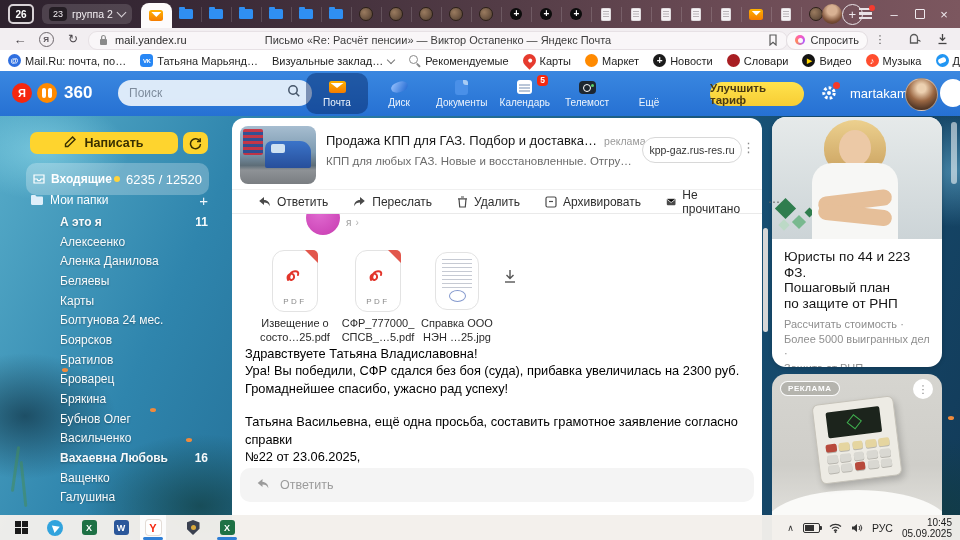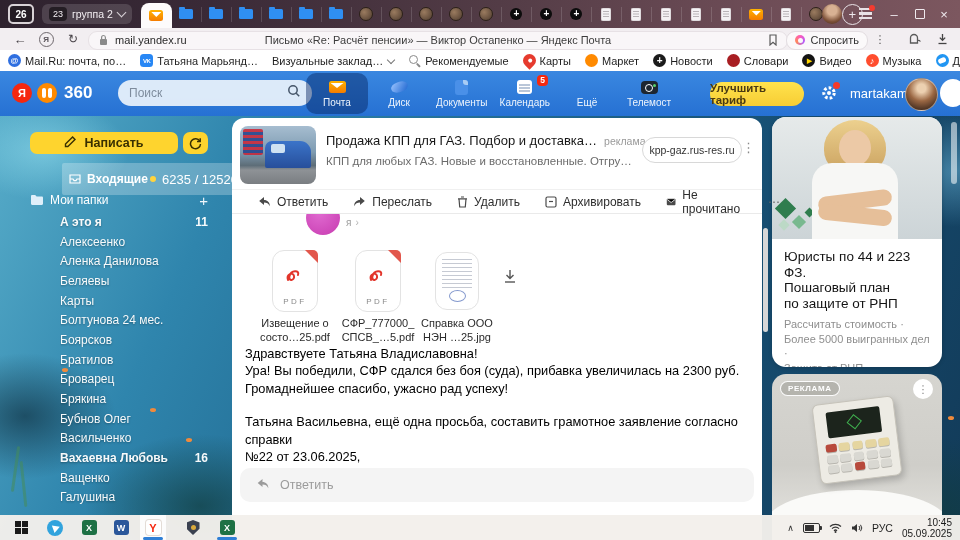--- a/index.html
+++ b/index.html
@@ -147,22 +147,22 @@
     radial-gradient(160px 110px at 930px 400px,rgba(16,60,52,.55),transparent 72%),
     linear-gradient(115deg,#57acc9 0%,#2f85ad 22%,#20688f 46%,#174f73 68%,#123a58 100%);}
   .fish{position:absolute;width:6px;height:3.5px;border-radius:50%;background:#ef8a3c;}
   .weed{position:absolute;width:3px;height:46px;border-radius:2px;background:rgba(70,140,90,.55);}
 
   
   #compose{left:30px;top:16px;width:148px;height:22px;border-radius:7px;background:#fed42e;display:flex;
     align-items:center;justify-content:center;gap:7px;color:#3a3000;font-size:12.5px;font-weight:600;}
   #sbrefresh{left:183px;top:16px;width:25px;height:22px;border-radius:7px;background:#fed42e;
     display:flex;align-items:center;justify-content:center;}
-  #inboxrow{left:26px;top:47px;width:183px;height:21px;background:rgba(255,255,255,.25);border-radius:2px;
-    display:flex;align-items:center;padding:16px 7px;box-sizing:border-box;color:#fff;margin-left:36px;}
+  #inboxrow{left:26px;top:47px;width:183px;height:21px;background:rgba(255,255,255,.25);border-radius:10px;
+    display:flex;align-items:center;padding:16px 7px;box-sizing:border-box;color:#fff;}
   #inboxrow .lbl{font-size:12px;font-weight:700;margin-left:6px;}
   #inboxrow .dot{width:6px;height:6px;border-radius:50%;background:#ffd43d;margin-left:auto;}
   #inboxrow .cnt{font-size:13px;margin-left:6px;}
   #foldershdr{left:30px;top:75px;width:178px;display:flex;align-items:center;color:#fff;}
   #foldershdr .lbl{font-size:12px;margin-left:6px;}
   #foldershdr .plus{margin-left:auto;font-size:15px;font-weight:300;color:#f0f6fb;}
   #folderlist{left:30px;top:96px;width:178px;}
   .frow{height:19.7px;display:flex;align-items:center;color:rgba(255,255,255,.96);font-size:12px;
     padding-left:30px;box-sizing:border-box;}
   .frow .fname{flex:1;white-space:nowrap;overflow:hidden;text-overflow:ellipsis;text-shadow:0 1px 2px rgba(0,20,30,.35);}
@@ -526,31 +526,31 @@
         <div class="nv">
           <span class="ig">
             <i class="nv-cal"></i>
           </span>
           <span class="lbl">Календарь</span>
           <span class="nbadge">5</span>
         </div>
 
         <div class="nv">
           <span class="ig">
+            <i class="nv-tele"></i>
+          </span>
+          <span class="lbl">Телемост</span>
+
+        </div>
+
+        <div class="nv">
+          <span class="ig">
             <i class="nv-more"></i>
           </span>
           <span class="lbl">Ещё</span>
-
-        </div>
-
-        <div class="nv">
-          <span class="ig">
-            <i class="nv-tele"></i>
-          </span>
-          <span class="lbl">Телемост</span>
 
         </div>
       </div>
     <div id="upgrade" class="abs">Улучшить тариф</div>
     <div id="gear" class="abs">
       <svg width="18" height="18" viewBox="0 0 18 18">
           <circle cx="9" cy="9" r="5.2" fill="none" stroke="#fff" stroke-width="3" stroke-dasharray="2.6 2.1"></circle>
           <circle cx="9" cy="9" r="2" fill="#fff"></circle>
         </svg>
     </div>

